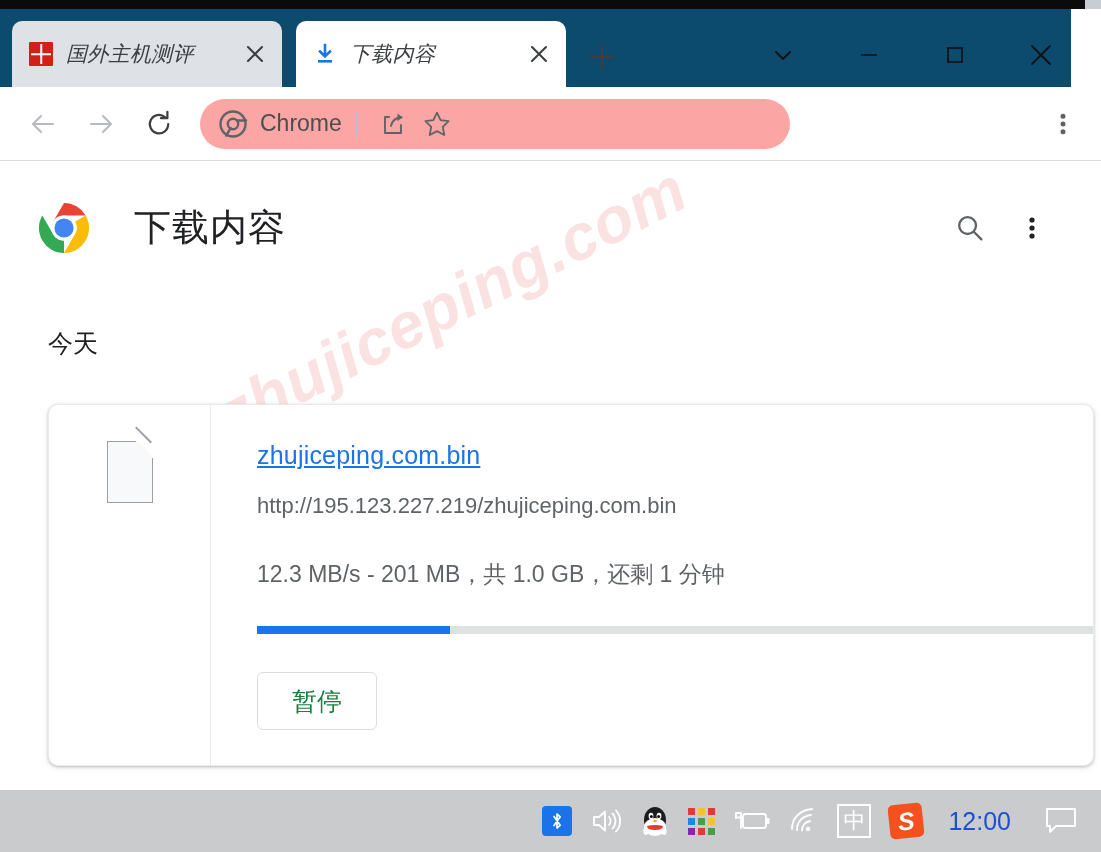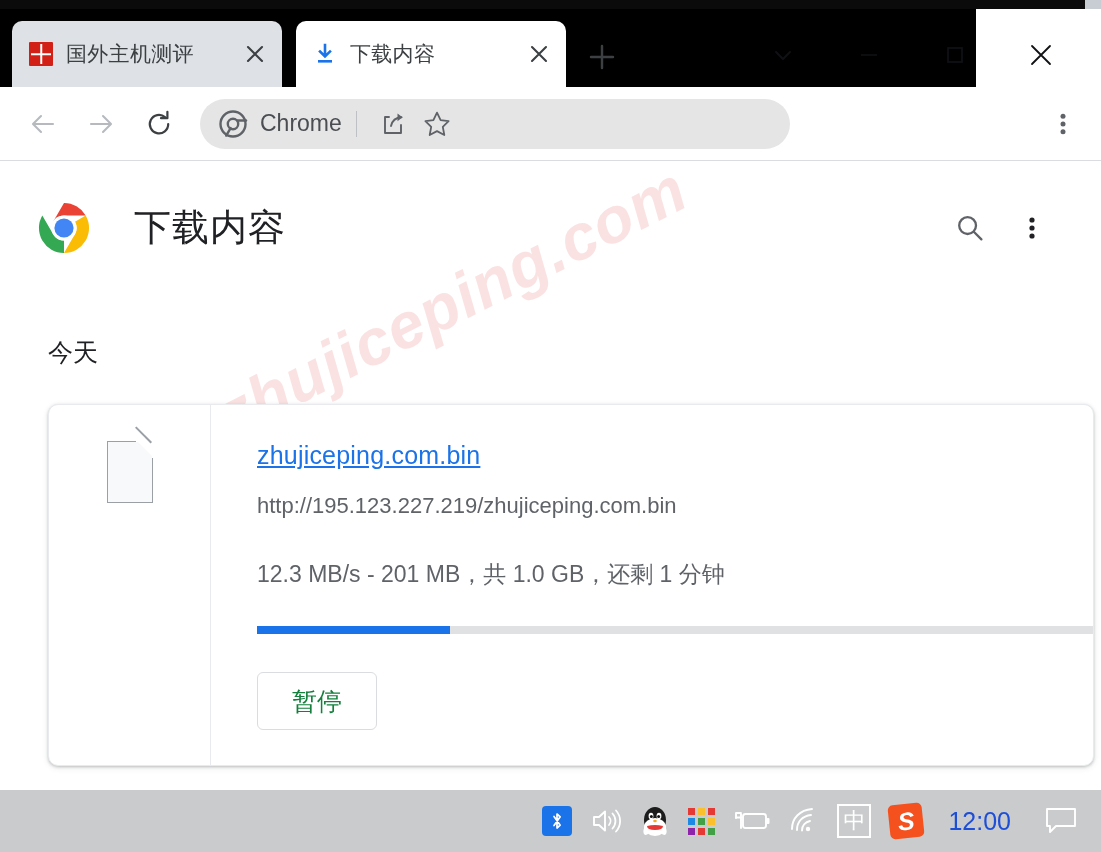--- a/index.html
+++ b/index.html
@@ -17,22 +17,23 @@
     position: absolute; top: 0; left: 0; width: 1101px; height: 9px;
     background: #0b0b0b;
   }
   .top-strip-right {
     position: absolute; top: 0; left: 1085px; width: 16px; height: 9px;
     background: #c8cdd3;
   }
 
   
   .tabstrip {
-    position: absolute; top: 9px; left: 0; width: 976px; height: 78px;
-    background: #000000;
+    position: absolute; top: 9px; left: 0; width: 1071px; height: 78px;
+    background: #0c4a6e;
+    font-style: italic;
   }
 
   .tab {
     position: absolute; top: 12px; height: 66px;
     display: flex; align-items: center;
     border-radius: 10px 10px 0 0;
   }
   .tab.inactive { left: 12px; width: 270px; background: #dee1e6; }
   .tab.active {
     left: 296px; width: 270px; background: #ffffff;
@@ -96,21 +97,21 @@
     border-bottom: 1px solid #dadce0;
   }
   .nav-btn {
     width: 58px; height: 58px; flex: 0 0 auto;
     display: flex; align-items: center; justify-content: center;
   }
   .nav-btn.first { margin-left: 14px; }
 
   .omnibox {
     flex: 1 1 auto; height: 50px; margin-left: 12px; margin-right: 10px;
-    background: #e5e5e5; border-radius: 25px;
+    background: #fca5a5; border-radius: 25px;
     display: flex; align-items: center; padding: 0 18px;
     max-width: 590px;
   }
   .omni-chrome-icon { width: 30px; height: 30px; flex: 0 0 auto; }
   .omni-label {
     margin-left: 12px; font-size: 23px; color: #4a4e52; white-space: nowrap;
   }
   .omni-div {
     width: 1px; height: 26px; background: #bdc1c6; margin: 0 14px; flex: 0 0 auto;
   }
@@ -152,21 +153,21 @@
     margin-left: 44px; font-size: 37px; color: #202124; font-weight: 400;
     letter-spacing: 1px;
   }
   .dl-header-actions { margin-left: auto; display: flex; align-items: center; }
   .dl-icon-btn {
     width: 62px; height: 62px; display: flex; align-items: center; justify-content: center;
   }
   .dl-icon-btn.last { margin-right: 38px; }
 
   .section-date {
-    position: absolute; top: 175px; left: 48px;
+    position: absolute; top: 166px; left: 48px;
     font-size: 25px; color: #202124;
   }
 
   .dl-card {
     position: absolute; top: 243px; left: 48px;
     width: 1046px; height: 362px;
     background: #ffffff;
     border: 1px solid #e8eaed;
     border-radius: 10px;
     box-shadow: 0 1px 3px rgba(60,64,67,.28), 0 2px 6px rgba(60,64,67,.10);

